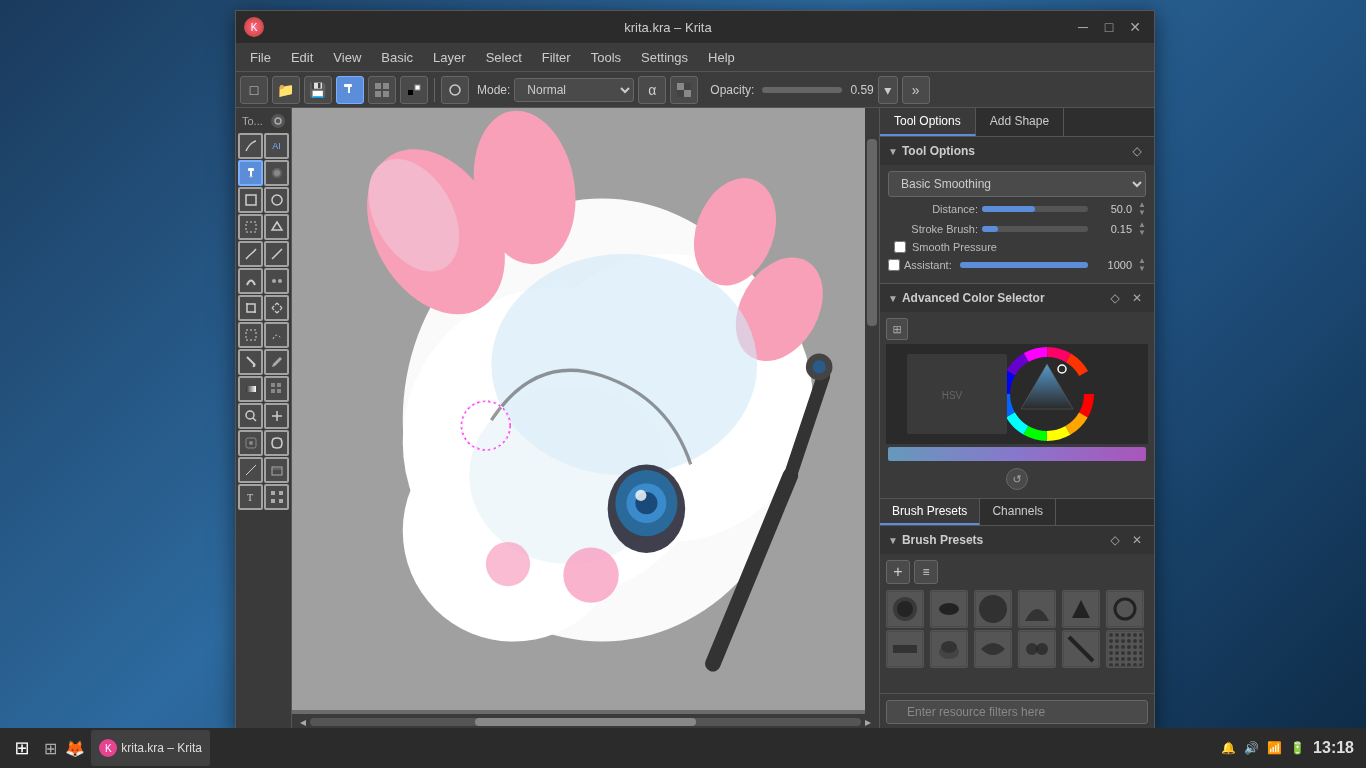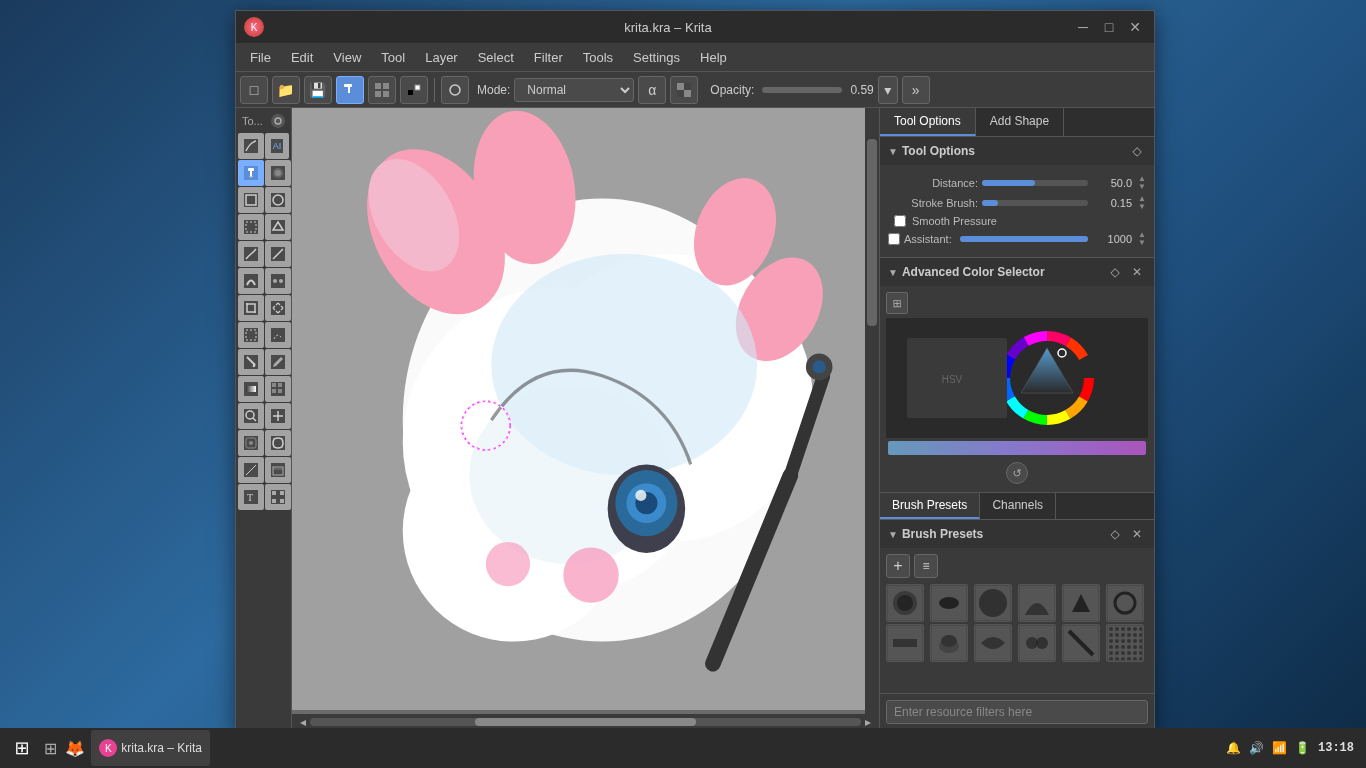--- a/index.html
+++ b/index.html
@@ -67,21 +67,21 @@
     }
     .taskbar-right {
       margin-left: auto;
       display: flex;
       align-items: center;
       gap: 8px;
       color: #ddd;
       font-size: 12px;
       padding-right: 8px;
     }
-    .taskbar-time { font-weight: bold; font-size: 12px; font-family: Liberation Mono, monospace; }
+    .taskbar-time { font-weight: bold; font-size: 16px; }
 
     
     .krita-window {
       position: absolute;
       top: 10px;
       left: 235px;
       width: 920px;
       height: 720px;
       background: #3c3c3c;
       border: 1px solid #555;
@@ -214,21 +214,21 @@
       overflow: hidden;
     }
     .tool-row {
       display: flex;
       gap: 1px;
     }
     .tool-btn {
       width: 26px;
       height: 26px;
       background: #4a4a4a;
-      border: 6px solid #a3a3a3;
+      border: 2px solid #a3a3a3;
       border-radius: 2px;
       display: flex;
       align-items: center;
       justify-content: center;
       color: #bbb;
       cursor: pointer;
       font-size: 12px;
     }
     .tool-btn.active { background: #5b8dd9; border-color: #7aaeff; }
 
@@ -427,21 +427,20 @@
       display: flex;
       flex-direction: column;
       align-items: center;
     }
     .color-wheel-container {
       width: 100%;
       background: #2a2a2a;
       display: flex;
       align-items: center;
       justify-content: center;
-      padding: 10px;
       position: relative;
     }
     .color-toolbar {
       display: flex;
       gap: 4px;
       width: 100%;
       margin-bottom: 4px;
     }
     .color-tb-btn {
       width: 22px;
@@ -559,21 +558,21 @@
     .resource-filter {
       padding: 6px;
       border-top: 1px solid #555;
       margin-top: auto;
     }
     .resource-filter-input {
       width: 100%;
       background: #4a4a4a;
       border: 1px solid #666;
       color: #888;
-      padding: 4px 7px;
+      padding: 4px 20px;
       border-radius: 3px;
       font-size: 12px;
     }
     .resource-filter-input::placeholder { color: #888; }
 
     
     .status-bar {
       height: 24px;
       background: #2e2e2e;
       border-top: 1px solid #555;
@@ -646,21 +645,21 @@
         <div class="tb-btn">─</div>
         <div class="tb-btn">□</div>
         <div class="tb-btn close">✕</div>
       </div>
     </div>
 
     <div class="menu-bar">
       <div class="menu-item">File</div>
       <div class="menu-item">Edit</div>
       <div class="menu-item">View</div>
-      <div class="menu-item">Tool</div>
+      <div class="menu-item">Basic</div>
       <div class="menu-item">Layer</div>
       <div class="menu-item">Select</div>
       <div class="menu-item">Filter</div>
       <div class="menu-item">Tools</div>
       <div class="menu-item">Settings</div>
       <div class="menu-item">Help</div>
     </div>
 
     <div class="toolbar">
       <div class="tb-icon-btn">□</div>
@@ -984,20 +983,23 @@
         <div class="panel-section">
           <div class="section-header">
             <span class="triangle">▼</span>
             <span class="section-header-title">Tool Options</span>
             <div class="section-header-icons">
               <div class="section-icon-btn">◇</div>
             </div>
           </div>
           <div class="section-body">
             
+            <select class="smoothing-select">
+              <option>Basic Smoothing</option>
+            </select>
 
             
             <div class="slider-row">
               <span class="slider-label">Distance:</span>
               <div class="slider-track">
                 <div class="slider-fill" style="width:50%;"></div>
               </div>
               <span class="slider-value">50.0</span>
               <div class="slider-arrows">
                 <span class="slider-arrow">▲</span>

